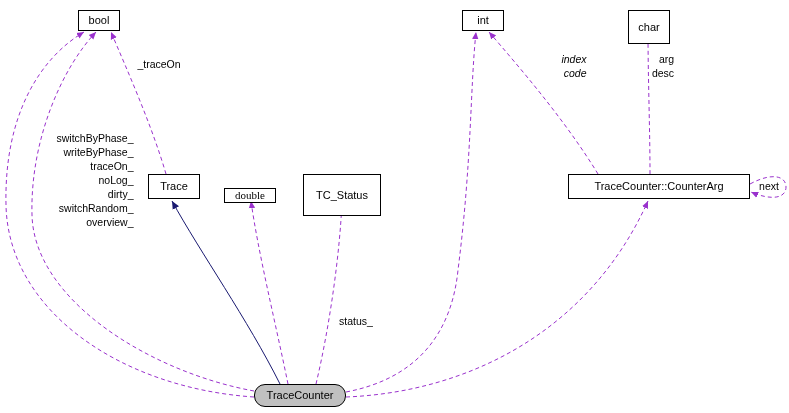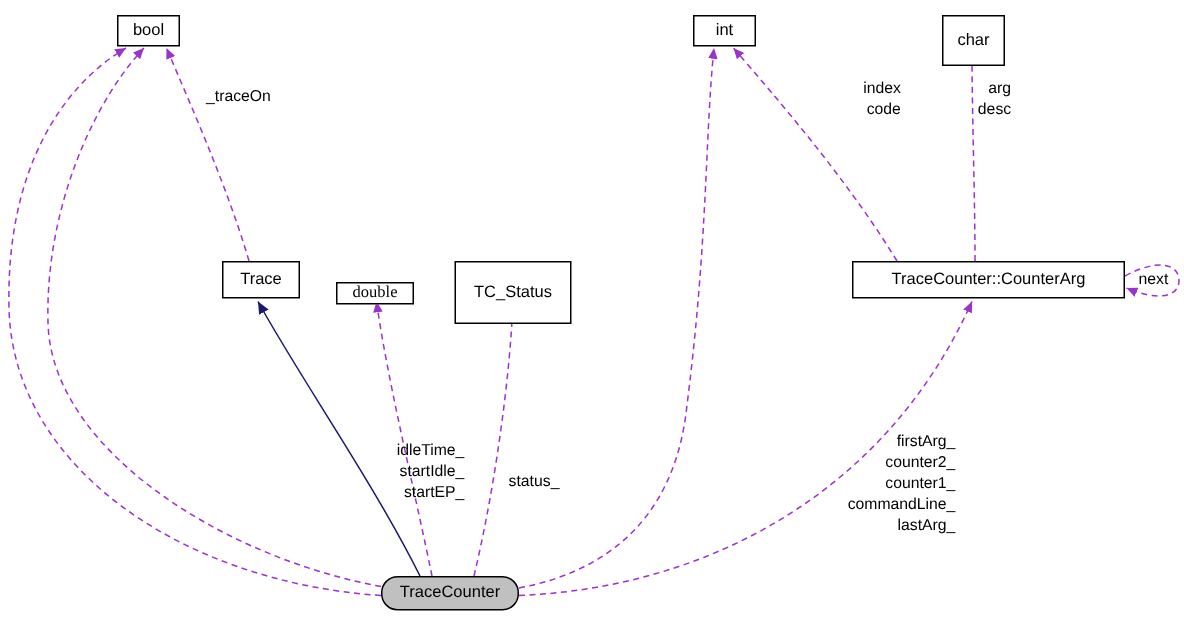--- a/index.html
+++ b/index.html
@@ -69,34 +69,33 @@
     <path class="edge" d="M 598,174 C 565,120 520,68 489,32" marker-end="url(#m-usage)"></path>
 
     <path class="edge" d="M 650,174 C 650,130 648,78 648,32" marker-end="url(#m-usage)"></path>
 
     <path class="edge" d="M 750,184 C 772,172 786,176 786,187 C 786,198 772,201 751,192" marker-end="url(#m-usage)"></path>
 
     <path class="edge" d="M 346,397 C 470,392 590,330 648,201" marker-end="url(#m-usage)"></path>
   </svg>
 
   <div class="edge-label" style="left:159px; top:57px;">_traceOn</div>
-  <div class="edge-label" style="left:287px; top:293px;">idleTime_
-startIdle_
-startEP_</div>
+  <div class="edge-label" style="left:95px;  top:131px;">switchByPhase_
+writeByPhase_
+traceOn_
+noLog_
+dirty_
+switchRandom_
+overview_</div>
   <div class="edge-label" style="left:356px; top:314px;">status_</div>
-  <div class="edge-label" style="left:588px; top:52px;">index
+  <div class="edge-label" style="left:574px; top:52px;font-style:italic;">index
 code</div>
   <div class="edge-label" style="left:663px; top:52px;">arg
 desc</div>
   <div class="edge-label" style="left:769px; top:179px;">next</div>
-  <div class="edge-label" style="left:601px; top:287px;">firstArg_
-counter2_
-counter1_
-commandLine_
-lastArg_</div>
 
   <div class="node" style="left:78px;  top:10px;  width:40px;  height:21px;">bool</div>
   <div class="node" style="left:462px; top:10px;  width:36px;  height:21px;">int</div>
   <div class="node" style="left:628px; top:10px;  width:40px;  height:34px;">char</div>
   <div class="node" style="left:148px; top:174px; width:52px;  height:25px;text-align:right;">Trace</div>
   <div class="node" style="left:224px; top:188px; width:52px;  height:15px;font-family:Liberation Serif, serif;">double</div>
   <div class="node" style="left:303px; top:174px; width:78px;  height:42px;">TC_Status</div>
   <div class="node" style="left:568px; top:174px; width:182px; height:25px;">TraceCounter::CounterArg</div>
   <div class="node main" style="left:254px; top:384px; width:92px; height:23px;border-radius:11px;">TraceCounter</div>
 

